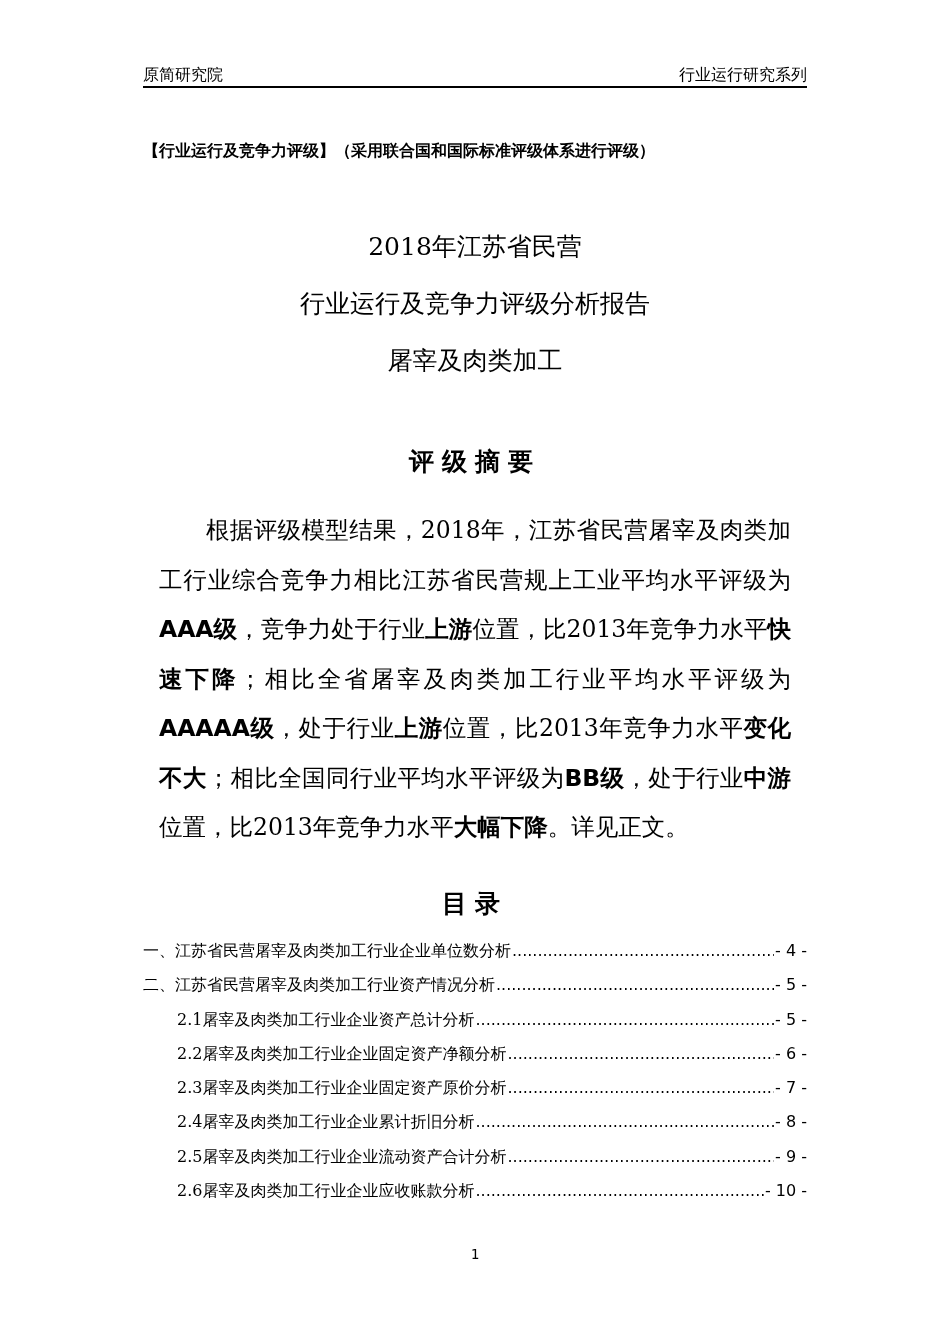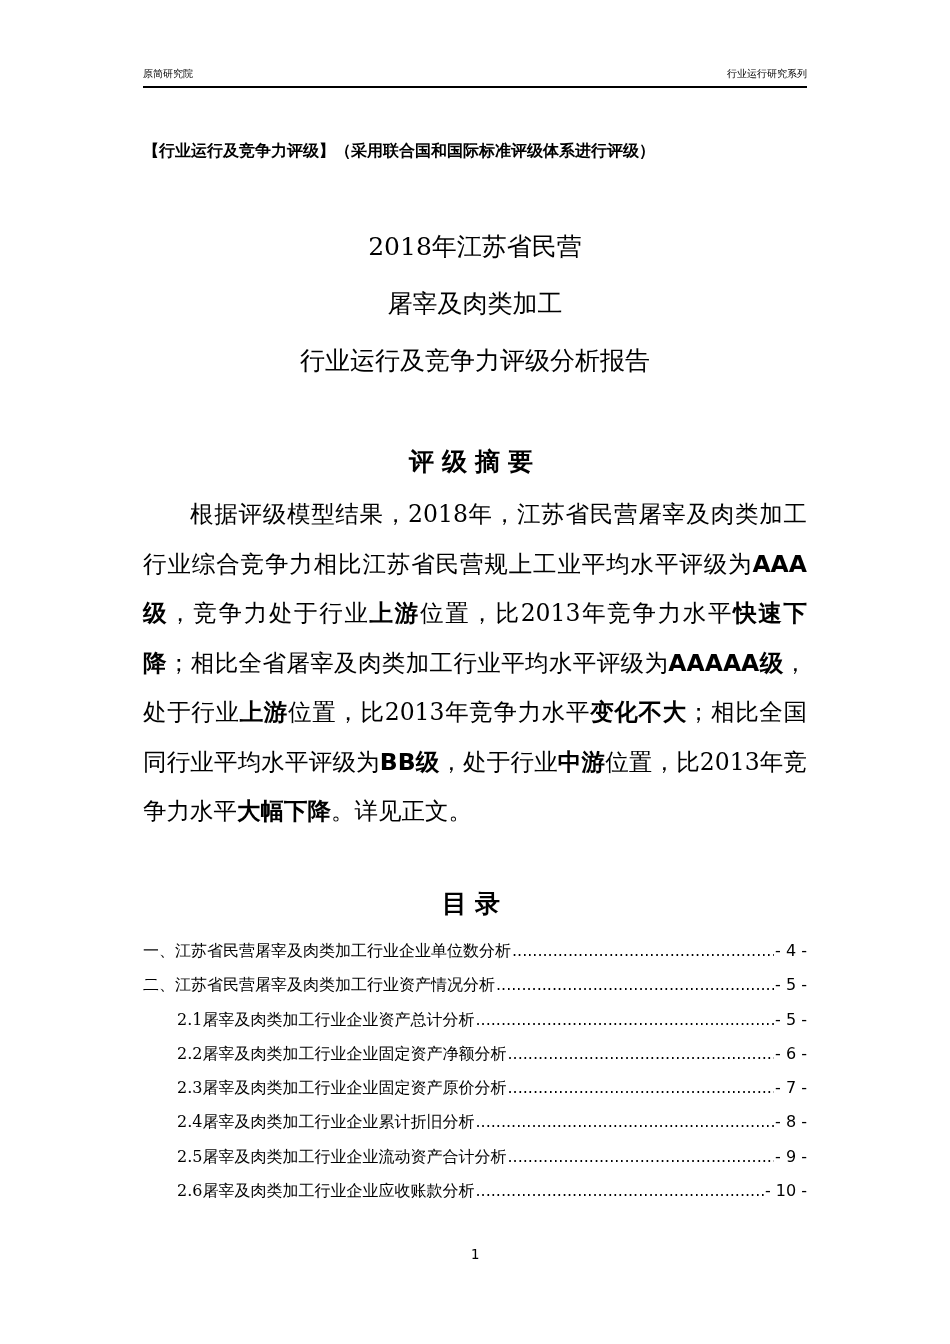--- a/index.html
+++ b/index.html
@@ -15,22 +15,22 @@
       color: #000000;
       font-family: "DejaVu Serif", "Liberation Serif", serif;
     }
     .page-header {
       position: absolute;
       left: 143px;
       top: 66px;
       width: 664px;
       height: 20px;
       border-bottom: 2px solid #000000;
-      font-family: Liberation Mono, monospace;
-      font-size: 10px;
+      font-family: Liberation Serif, serif;
+      font-size: 16px;
       line-height: 18px;
     }
     .page-header .left { position: absolute; left: 0; top: 0; }
     .page-header .right { position: absolute; right: 0; top: 0; }
 
     .rating-tag {
       position: absolute;
       left: 143px;
       top: 140px;
       width: 664px;
@@ -70,21 +70,21 @@
     .summary-body {
       position: absolute;
       left: 143px;
       top: 490px;
       width: 664px;
       font-family: "DejaVu Serif", "Liberation Serif", serif;
       font-size: 23.5px;
       line-height: 49.5px;
       text-align: justify;
     }
-    .summary-body p { margin: 0; text-indent: 2em; }
+    .summary-body p { margin: 16px; text-indent: 2em; }
     .summary-body b { font-family: "DejaVu Sans", "Liberation Sans", sans-serif; font-weight: bold; }
 
     .toc-heading {
       position: absolute;
       left: 143px;
       top: 886px;
       width: 664px;
       text-align: center;
       font-family: Liberation Sans, sans-serif;
       font-weight: bold;
@@ -144,22 +144,22 @@
   <span class="left">原简研究院</span>
   <span class="right">行业运行研究系列</span>
 </div>
 
 <div class="rating-tag">
   <span>【行业运行及竞争力评级】</span><span class="paren">（采用联合国和国际标准评级体系进行评级）</span>
 </div>
 
 <div class="title-block">
   <div>2018年江苏省民营</div>
+  <div>行业运行及竞争力评级分析报告</div>
   <div>屠宰及肉类加工</div>
-  <div>行业运行及竞争力评级分析报告</div>
 </div>
 
 <div class="summary-heading">评级摘要</div>
 
 <div class="summary-body">
   <p id="summary-p"><span>根据评级模型结果，2018年，江苏省民营屠宰及肉类加工行业综合竞争力相比江苏省民营规上工业平均水平评级为</span><b>AAA级</b><span>，竞争力处于行业</span><b>上游</b><span>位置，比2013年竞争力水平</span><b>快速下降</b><span>；相比全省屠宰及肉类加工行业平均水平评级为</span><b>AAAAA级</b><span>，处于行业</span><b>上游</b><span>位置，比2013年竞争力水平</span><b>变化不大</b><span>；相比全国同行业平均水平评级为</span><b>BB级</b><span>，处于行业</span><b>中游</b><span>位置，比2013年竞争力水平</span><b>大幅下降</b><span>。详见正文。</span></p>
 </div>
 
 <div class="toc-heading">目录</div>
 

